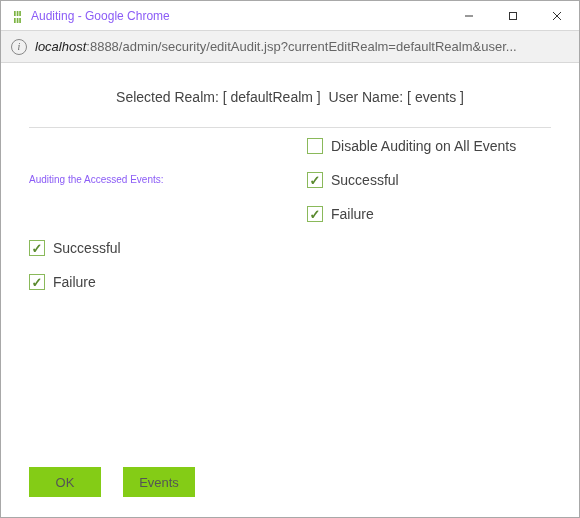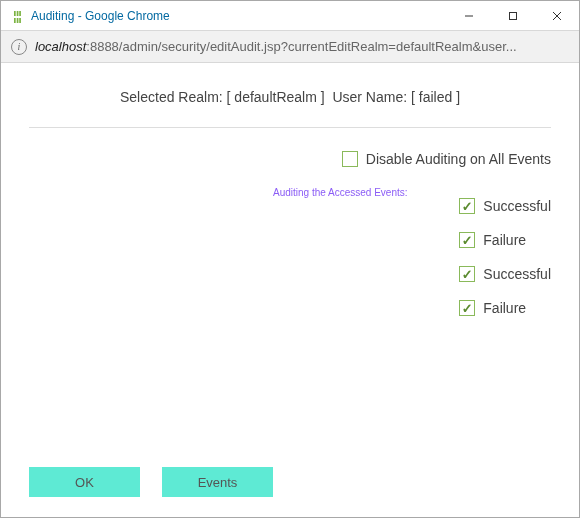--- a/index.html
+++ b/index.html
@@ -20,21 +20,21 @@
       display: flex;
       align-items: center;
       padding: 0 0 0 8px;
     }
     .titlebar .app-icon {
       width: 16px; height: 16px; margin-right: 6px;
       display: flex; align-items: center; justify-content: center;
       color: #7cb342; font-size: 13px; font-weight: bold;
       letter-spacing: -1px;
     }
-    .titlebar .title { flex: 0 0 auto; color: #0369a1; font-size: 12px; }
+    .titlebar .title { flex: 0 0 auto; color: #8b5cf6; font-size: 12px; }
     .titlebar .spacer { flex: 1; }
     .winbtn {
       width: 44px; height: 30px;
       display: flex; align-items: center; justify-content: center;
       color: #333; font-size: 10px;
     }
     .addressbar {
       height: 32px;
       background: #f1f1f1;
       border-bottom: 1px solid #d8d8d8;
@@ -64,23 +64,22 @@
     }
     .hr { border: none; border-top: 1px solid #ddd; margin: 0 0 10px 0; }
     .note {
       font-size: 14px;
       color: #555;
       line-height: 1.4;
       margin-bottom: 14px;
     }
     .form-row {
       display: flex;
-      align-items: flex-end;
+      align-items: flex-start;
       margin-bottom: 0;
-      flex-direction: column;
     }
     .form-label {
       width: 278px;
       font-size: 10px;
       color: #8b5cf6;
       padding-top: 2px;
     }
     .form-controls { flex: 1; }
     .check-line {
       display: flex; align-items: center;
@@ -103,22 +102,22 @@
       line-height: 1;
     }
     .buttons {
       position: absolute;
       bottom: 20px;
       left: 28px;
       display: flex;
       gap: 22px;
     }
     .btn {
-      width: 111px; height: 30px;
-      background: #5eead4;
+      width: 72px; height: 30px;
+      background: #84cc16;
       border: none;
       color: #555;
       font-size: 13px;
       display: flex; align-items: center; justify-content: center;
     }
     html, body { position: relative; }
   </style>
 </head>
 <body>
 
@@ -149,21 +148,21 @@
   <span class="url">
     <span class="host">localhost</span><span>:8888/admin/security/editAudit.jsp?currentEditRealm=defaultRealm&amp;user...</span>
   </span>
 </div>
 
 <div class="content">
   <div class="selected-line">
     <span>Selected Realm:</span>
     <span>[ defaultRealm ]</span>&nbsp;
     <span>User Name:</span>
-    <span>[ failed ]</span>
+    <span>[ events ]</span>
   </div>
   <hr class="hr">
 
   <div class="form-row">
     <div class="form-label">&nbsp;</div>
     <div class="form-controls">
       <div class="check-line">
         <span class="chk"></span>
         <span>Disable Auditing on All Events</span>
       </div>

